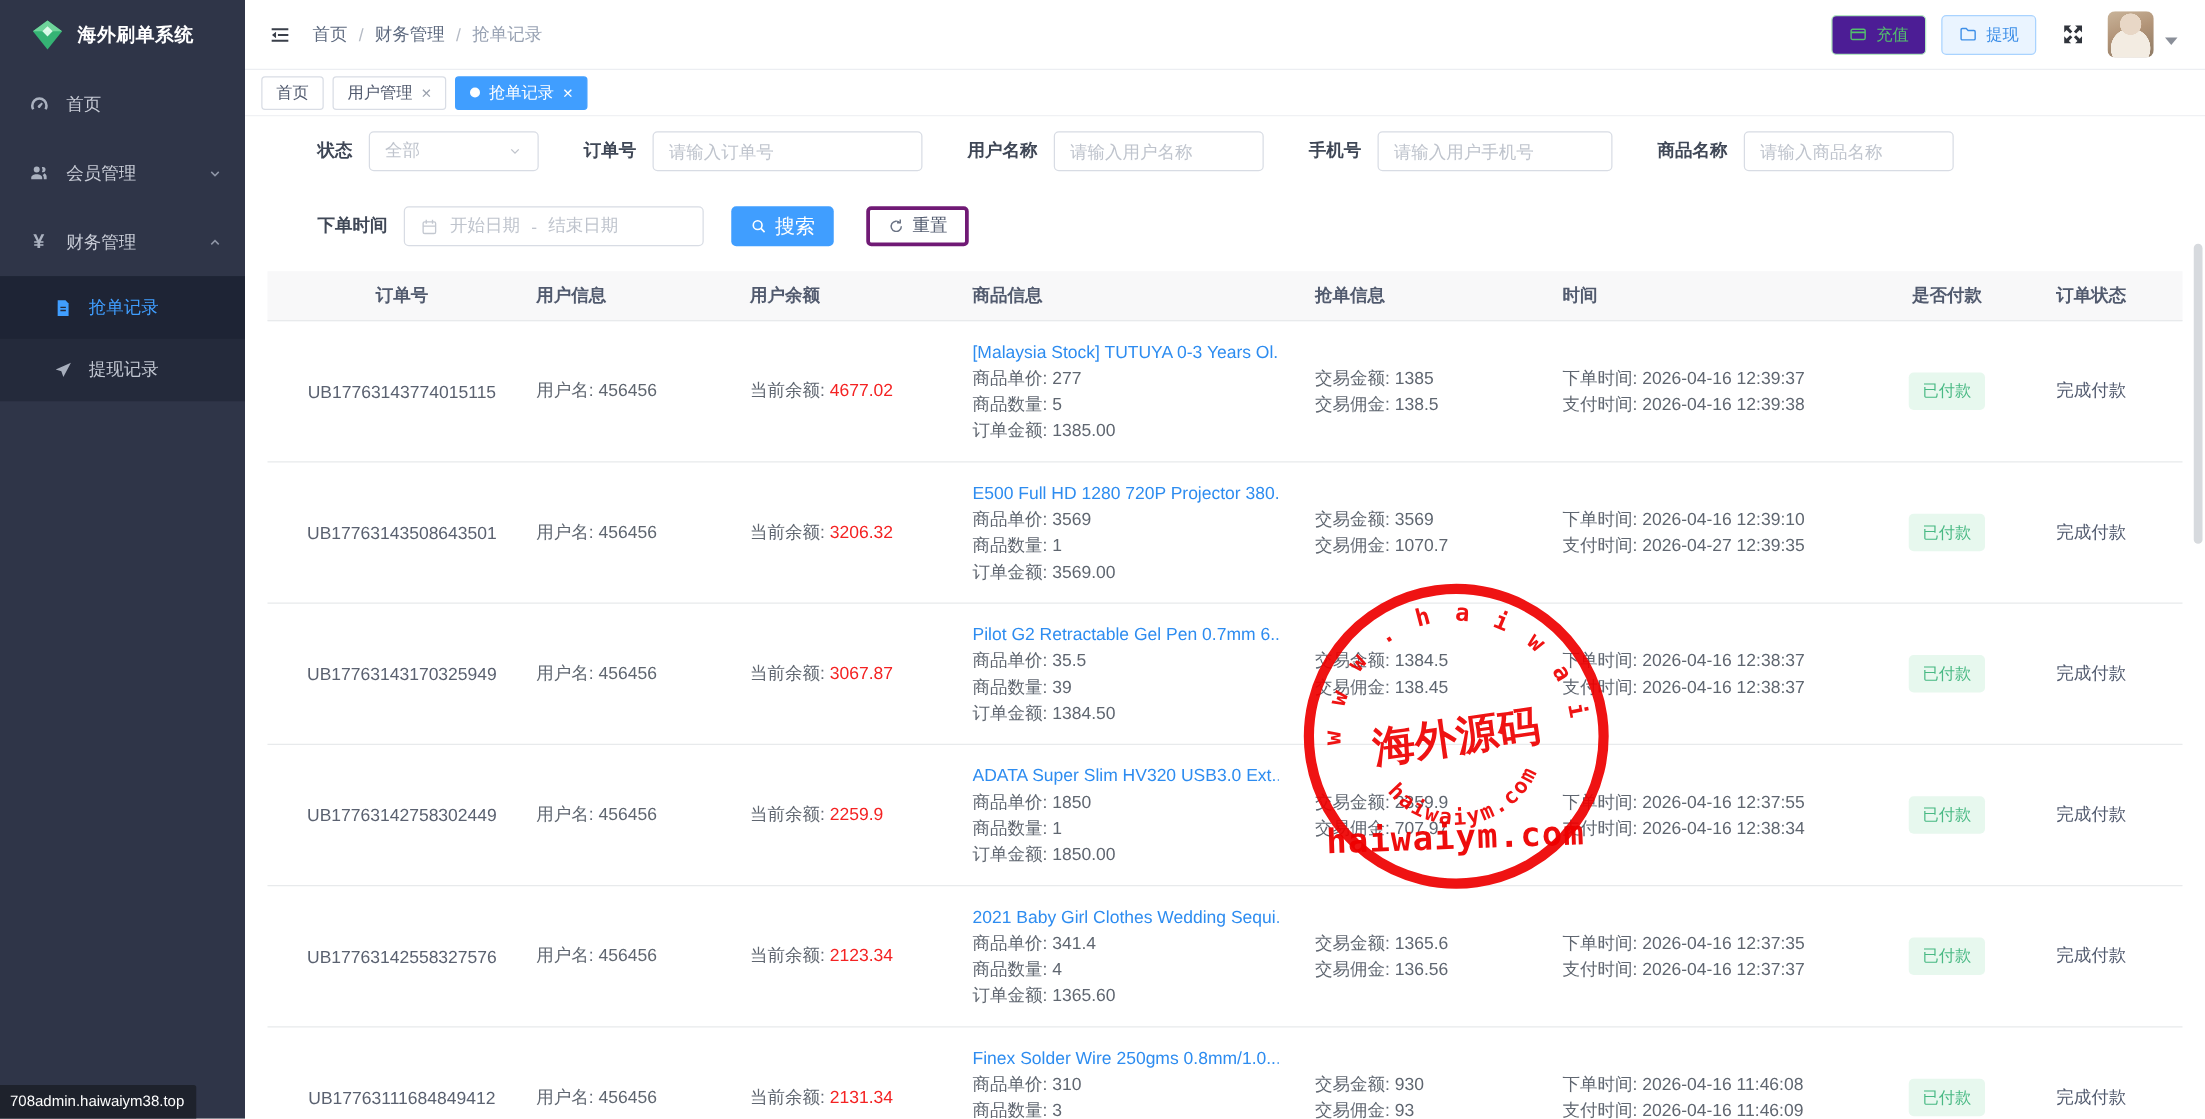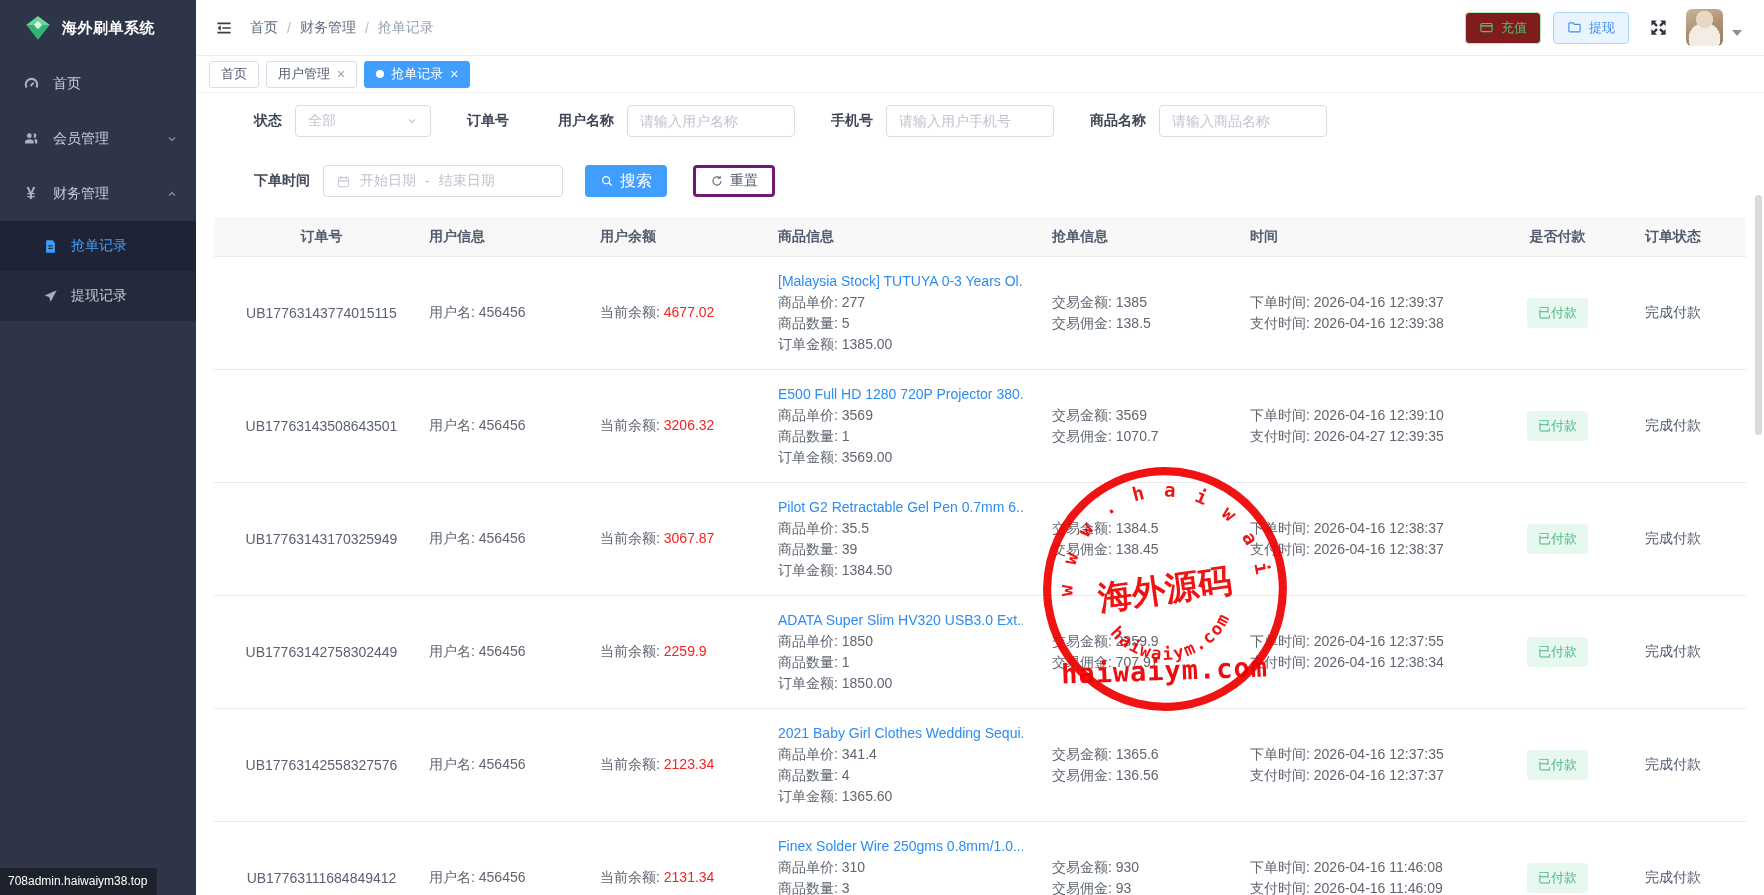--- a/index.html
+++ b/index.html
@@ -24,21 +24,21 @@
   
   .main { flex:1; display:flex; flex-direction:column; position:relative; overflow:hidden; background:#fff; }
   .topbar { height:56px; display:flex; align-items:center; padding:0 22px 0 18px; border-bottom:1px solid #eceef2; }
   .collapse-btn { color:#3a3f4a; display:flex; margin-right:16px; cursor:pointer; }
   .crumb { display:flex; align-items:center; gap:9px; font-size:14px; }
   .crumb .c-item { color:#5f6b80; cursor:pointer; }
   .crumb .c-sep { color:#b4bac4; }
   .crumb .c-last { color:#98a2b3; }
   .top-right { margin-left:auto; display:flex; align-items:center; }
   .btn { display:flex; align-items:center; gap:7px; height:32px; padding:0 13px; border-radius:4px; font-size:13px; cursor:pointer; border:1px solid transparent; }
-  .btn-recharge { background:#7f1d1d; border-color:#b5e8c2; color:#53c06d; }
+  .btn-recharge { background:#4c1d95; border-color:#b5e8c2; color:#53c06d; }
   .btn-withdraw { background:#eaf4ff; border-color:#a9d3ff; color:#3e8fe8; margin-left:12px; }
   .fullscreen { margin:0 18px 0 20px; color:#30343c; display:flex; cursor:pointer; }
   .avatar { width:37px; height:37px; border-radius:6px; cursor:pointer;
             background: radial-gradient(circle at 50% 28%, #e8d7c6 0 26%, transparent 27%),
                         radial-gradient(circle at 50% 80%, #f3ece2 0 45%, transparent 46%),
                         linear-gradient(160deg,#c9b49a 0%, #b29478 45%, #8e7b66 100%); }
   .caret-down { width:0; height:0; border-left:5px solid transparent; border-right:5px solid transparent; border-top:6px solid #8a8f99; margin-left:9px; margin-top:10px; cursor:pointer; }
 
   .tabbar { height:37px; display:flex; align-items:center; gap:7px; padding:0 0 0 13px; border-bottom:1px solid #f0f1f4; }
   .tab { height:27px; display:flex; align-items:center; gap:7px; padding:0 11px; border:1px solid #d9dde5; border-radius:3px; background:#fff; font-size:13px; color:#515a6e; cursor:pointer; }
@@ -227,28 +227,31 @@
           <div class="f-input sel">
             <span class="sel-text">全部</span>
             <span style="display:flex;color:#c0c4cc;">
               <svg width="12" height="12" viewBox="0 0 24 24" fill="none" stroke="currentColor" stroke-width="2.2">
                   <path d="m6 9 6 6 6-6"></path>
                 </svg>
             </span>
           </div>
           <span class="f-gap"></span>
           <span class="f-label">订单号</span>
+          <div class="f-input" style="width:216px;">
+            <input placeholder="请输入订单号" style="">
+          </div>
           <span class="f-gap"></span>
           <span class="f-label">用户名称</span>
           <div class="f-input" style="width:168px;">
             <input placeholder="请输入用户名称" style="">
           </div>
           <span class="f-gap"></span>
           <span class="f-label">手机号</span>
-          <div class="f-input" style="width:168px;">
+          <div class="f-input" style="width:188px;">
             <input placeholder="请输入用户手机号" style="">
           </div>
           <span class="f-gap"></span>
           <span class="f-label">商品名称</span>
           <div class="f-input" style="width:168px;">
             <input placeholder="请输入商品名称" style="">
           </div>
         </div>
 
         <div class="f-row f-row2">

